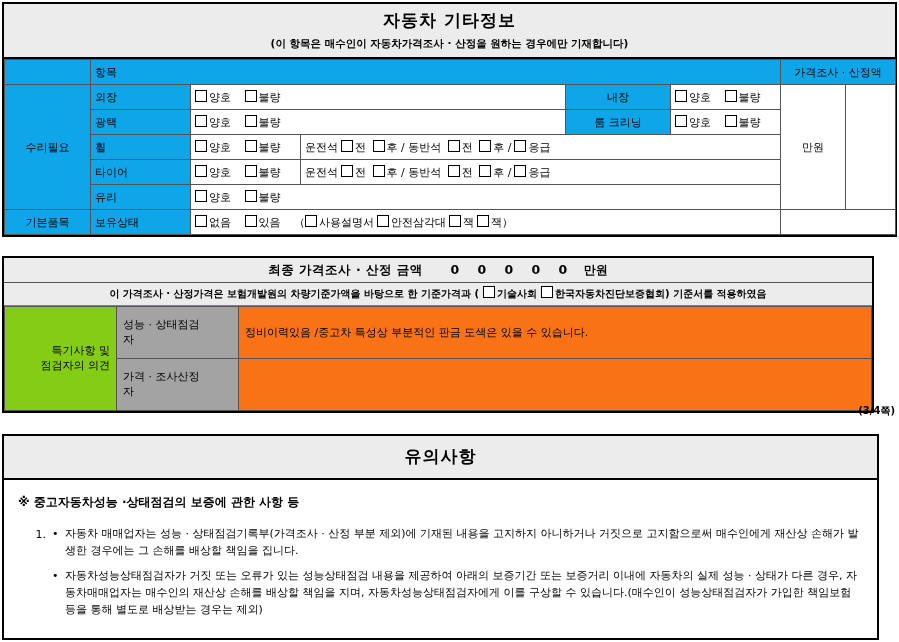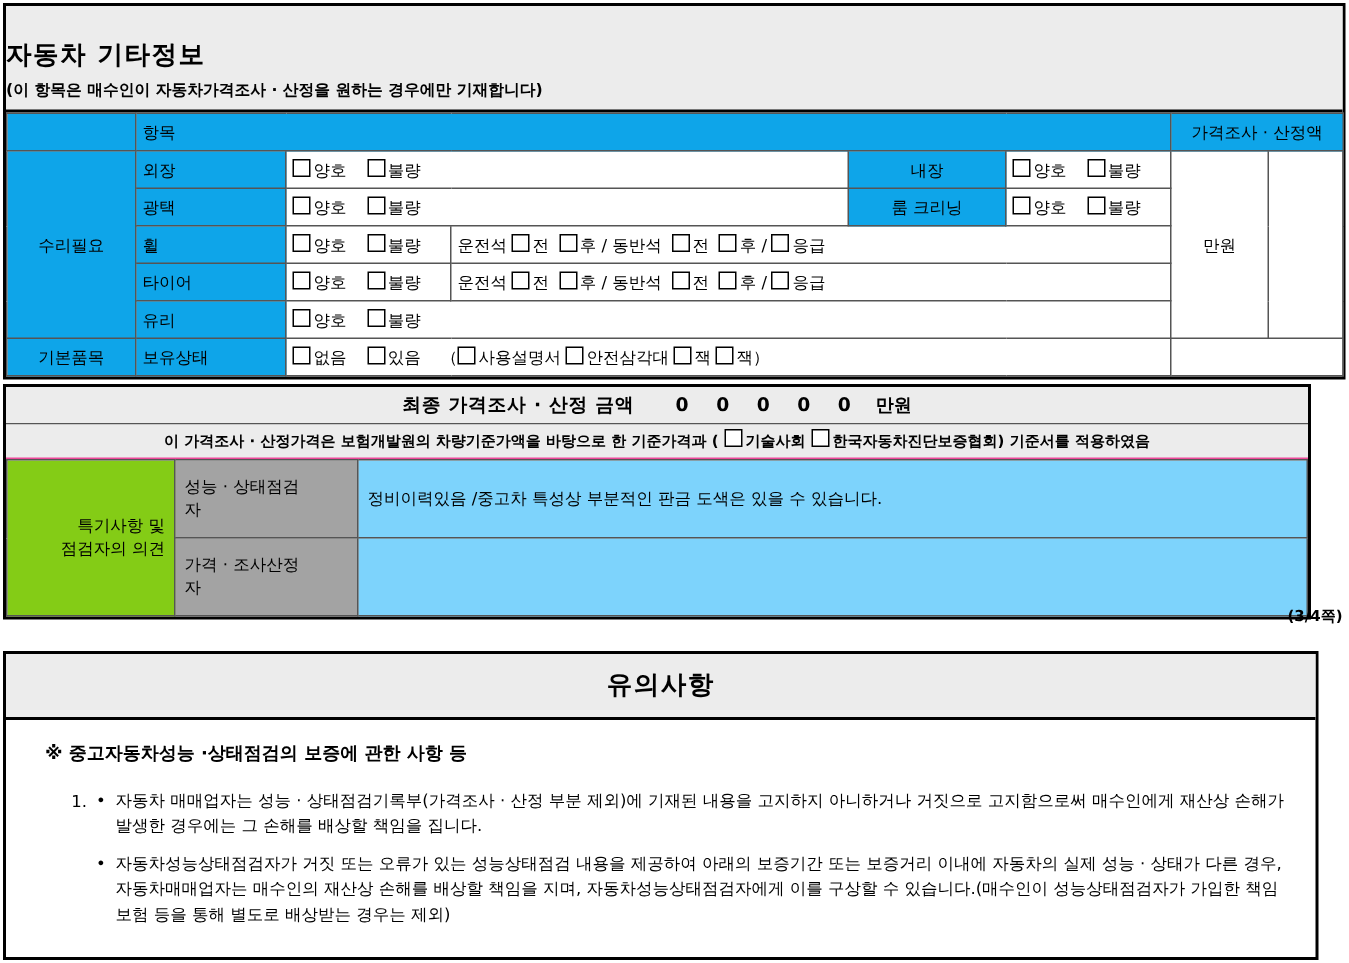--- a/index.html
+++ b/index.html
@@ -29,22 +29,22 @@
     background: #fff;
   }
   #sec-extra {
     position: absolute;
     left: 2px;
     top: 2px;
     width: 895px;
   }
   .title-bar {
     background: #ececec;
-    text-align: left;
-    padding: 21px 0 6px 0;
+    text-align: center;
+    padding: 5px 0 6px 0;
     border-bottom: 2px solid #000;
   }
   .title-bar .main-title {
     font-size: 17px;
     font-weight: bold;
     letter-spacing: 1px;
   }
   .title-bar .sub-title {
     font-size: 10.5px;
     margin-top: 5px;
@@ -139,21 +139,21 @@
     background: #84cc16;
     text-align: right;
     font-size: 11px;
     line-height: 1.35;
   }
   td.op-sub {
     background: #a3a3a3;
     font-size: 10.5px;
     line-height: 1.3;
   }
-  td.op-text { background: #7dd3fc; }
+  td.op-text { background: #f97316; }
   .page-no {
     position: absolute;
     right: 4px;
     top: 404px;
     font-size: 10px;
     font-weight: bold;
   }
 
   
   #sec-notice {
@@ -165,21 +165,21 @@
   }
   .notice-title {
     background: #ececec;
     text-align: center;
     padding: 9px 0 10px 0;
     border-bottom: 2px solid #000;
     font-size: 17px;
     font-weight: bold;
     letter-spacing: 1px;
   }
-  .notice-body { padding: 10px 14px 0 20px; }
+  .notice-body { padding: 10px 14px 0 8px; }
   .notice-head {
     font-size: 12px;
     font-weight: bold;
     margin: 4px 0 14px 6px;
   }
   .notice-list {
     display: flex;
     font-size: 11px;
     line-height: 1.55;
   }

